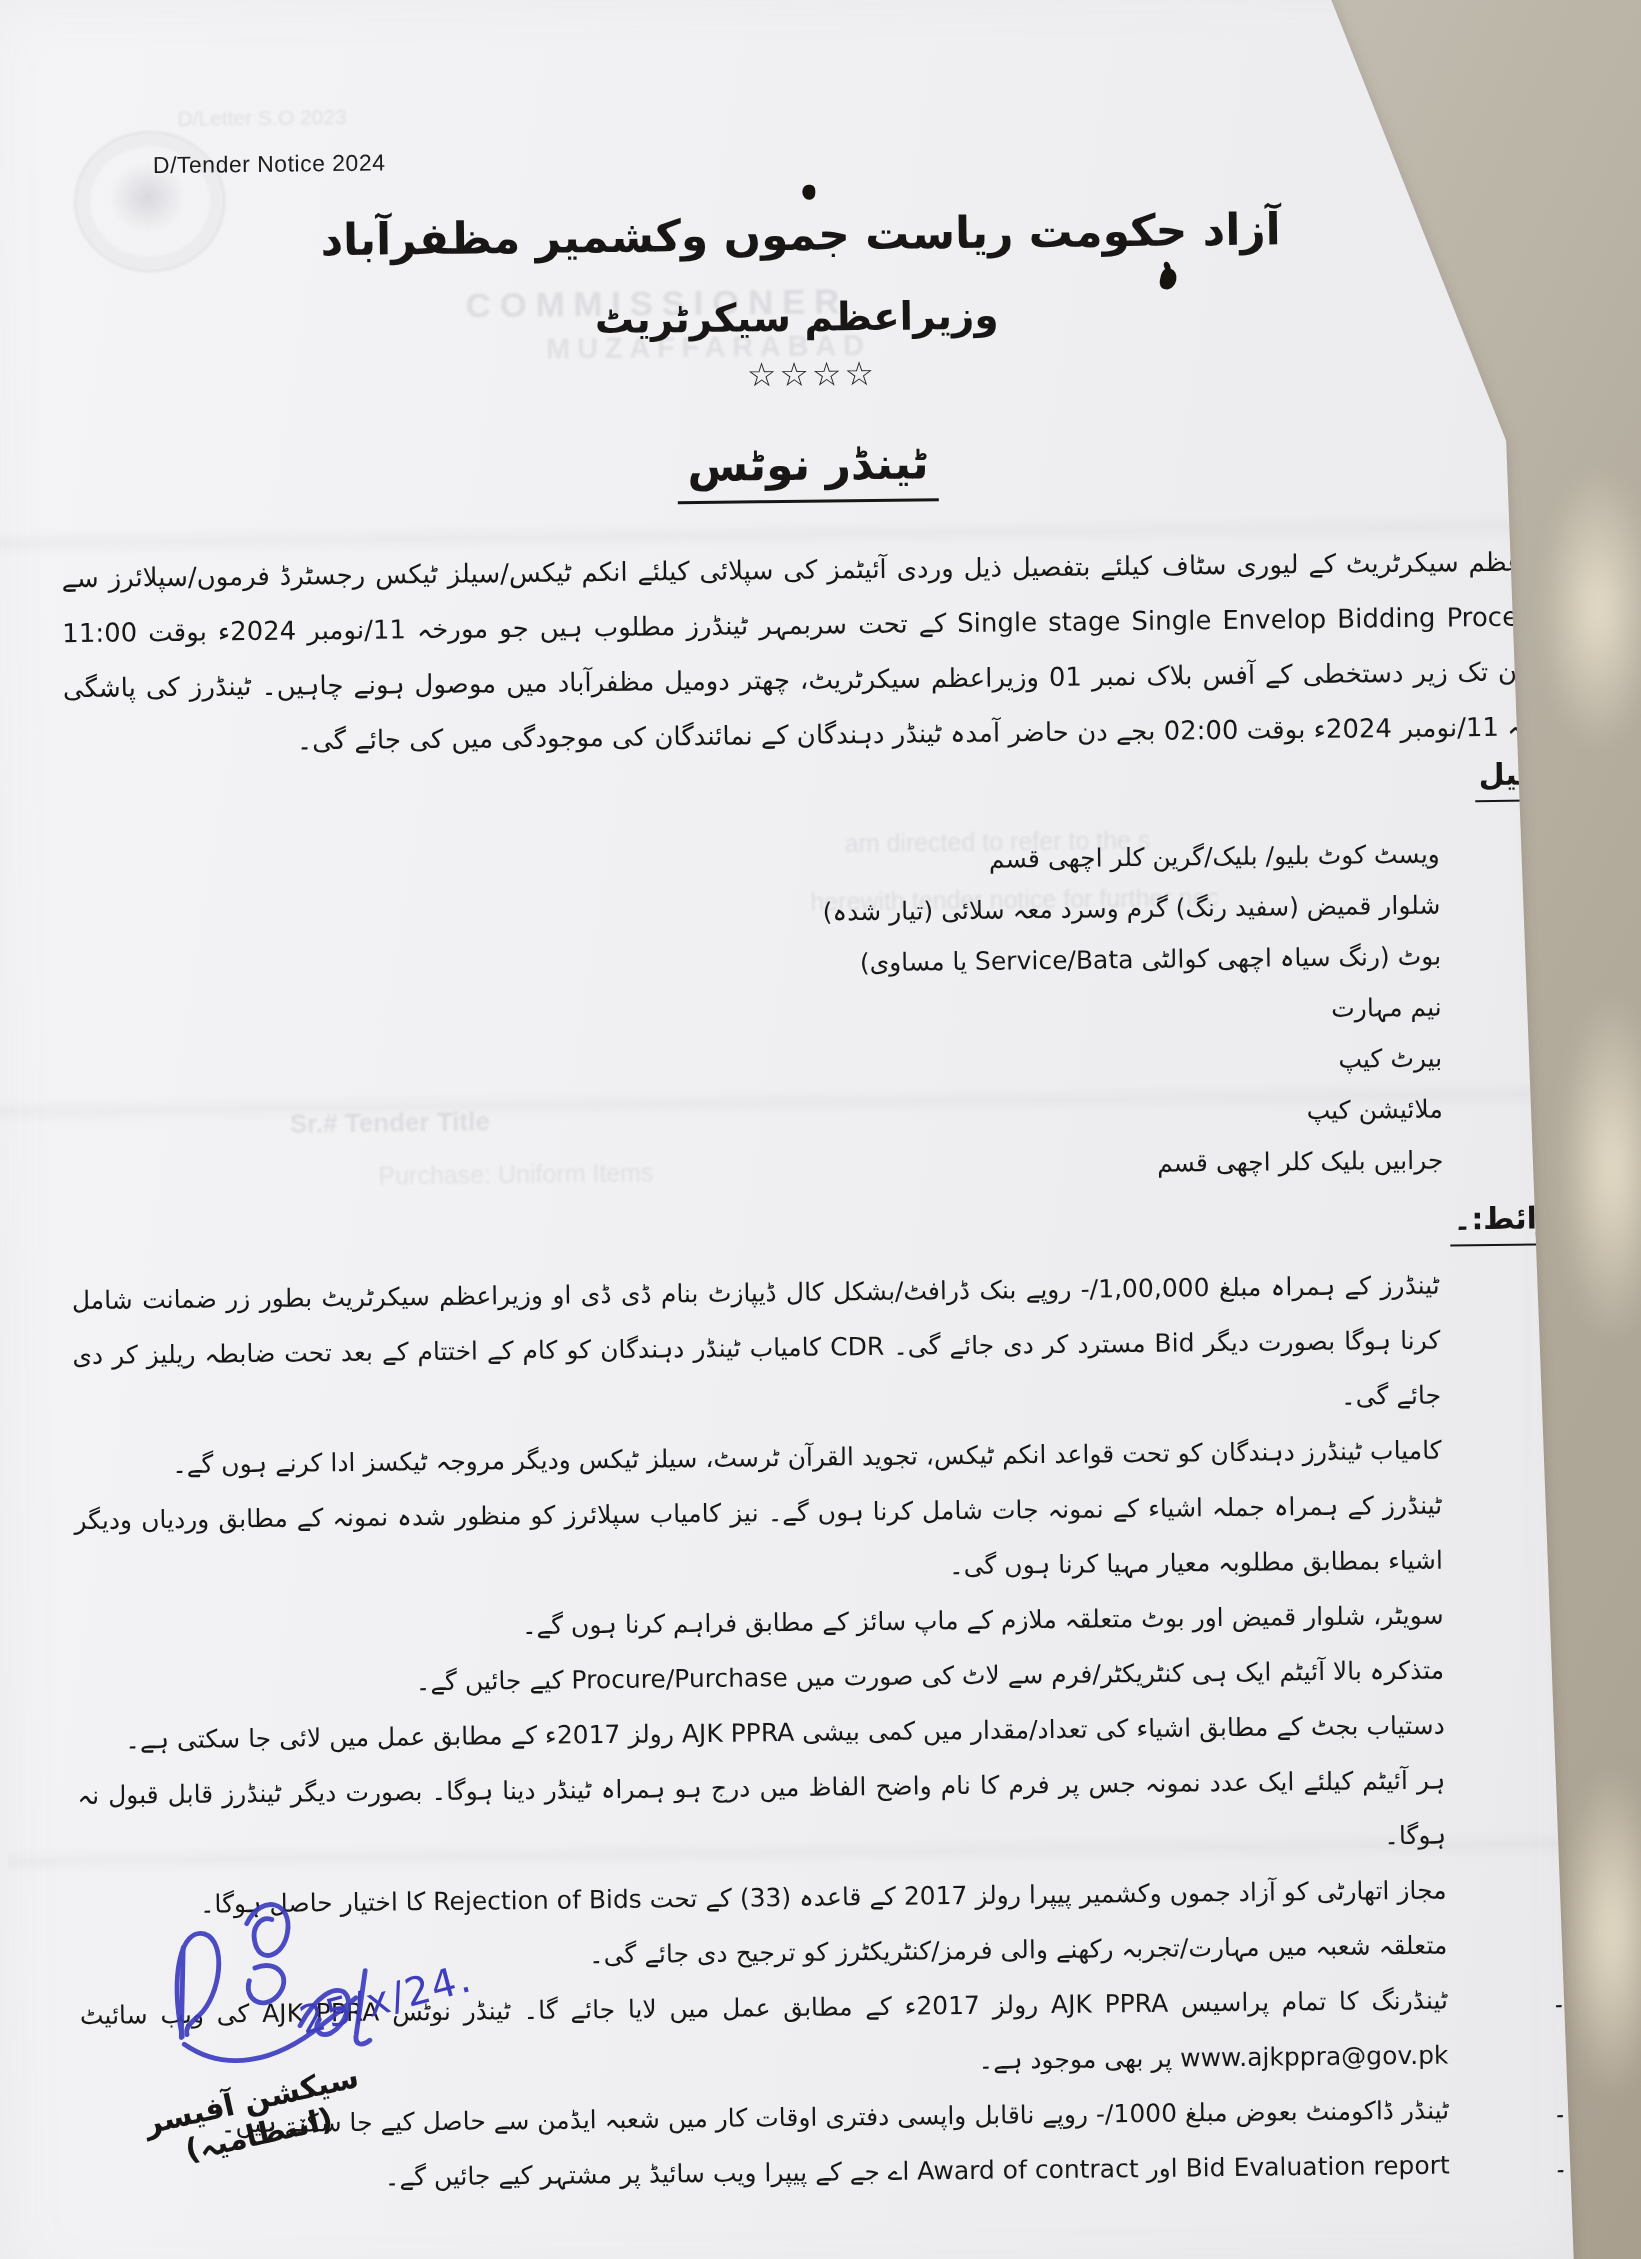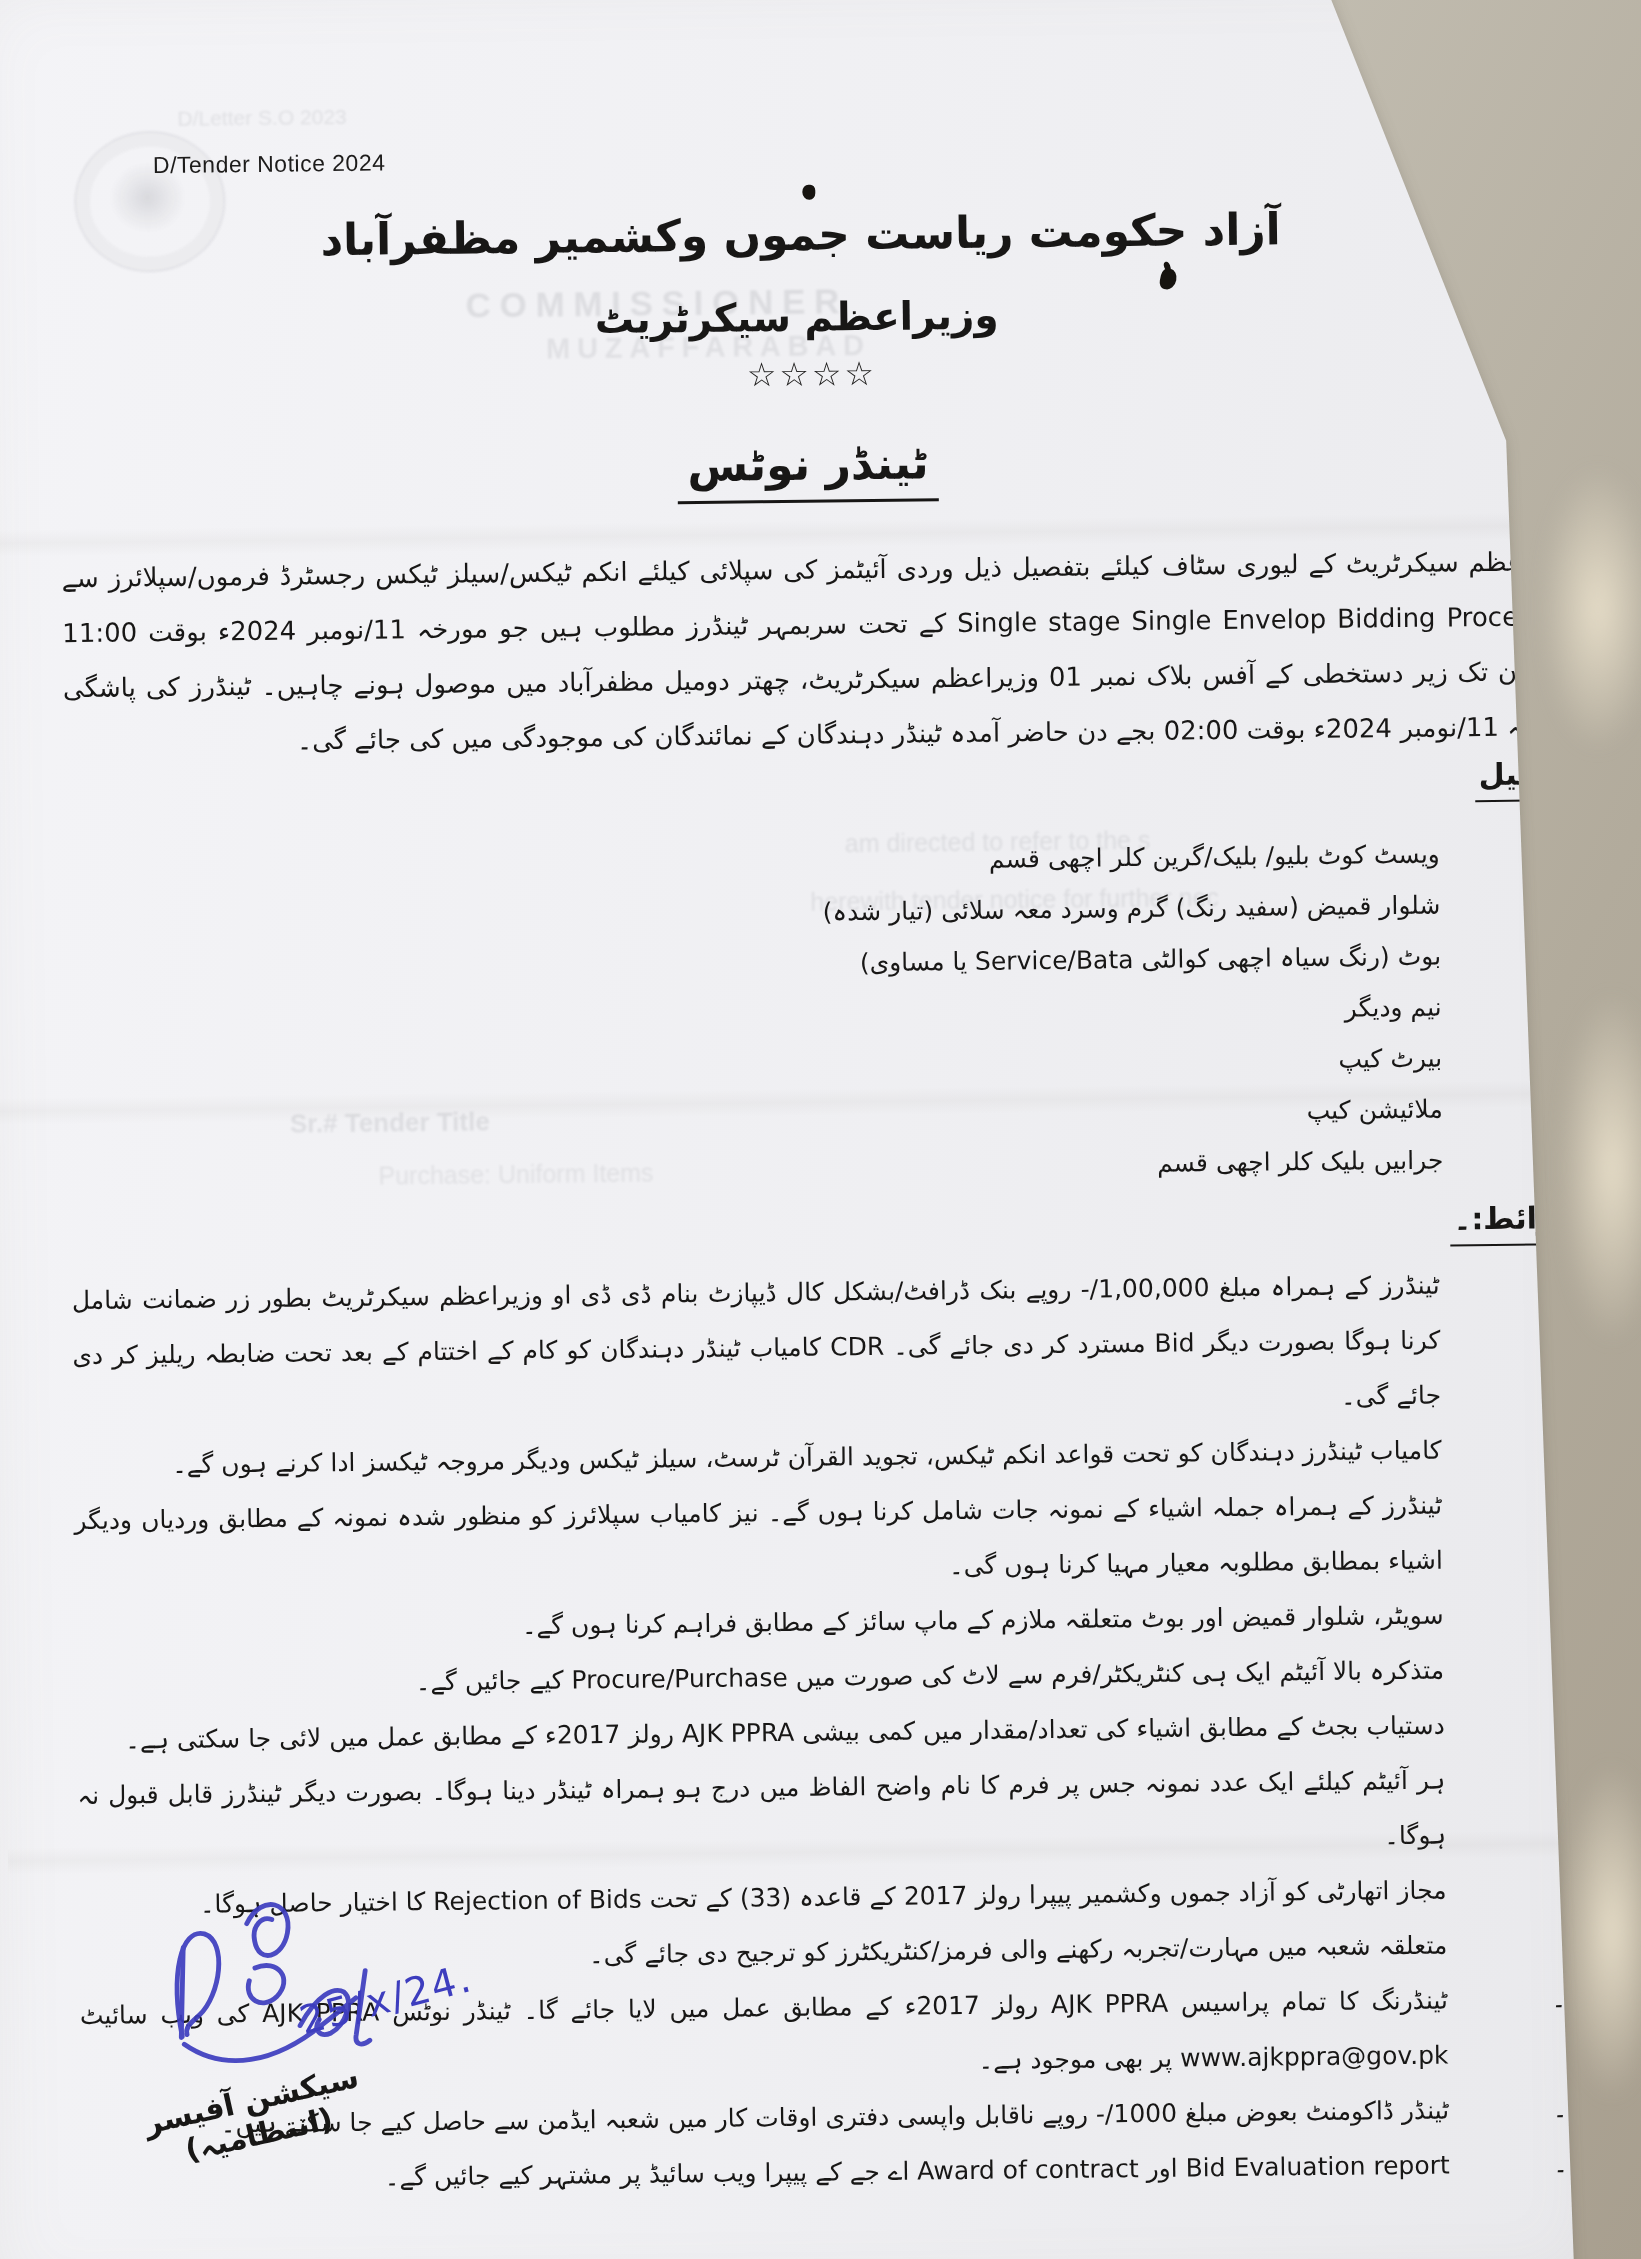--- a/index.html
+++ b/index.html
@@ -111,21 +111,21 @@
           <span class="txt">شلوار قمیض (سفید رنگ) گرم وسرد معہ سلائی (تیار شدہ)</span>
         </li>
 
         <li class="row">
           <span class="num">۳۔</span>
           <span class="txt">بوٹ (رنگ سیاہ اچھی کوالٹی Service/Bata یا مساوی)</span>
         </li>
 
         <li class="row">
           <span class="num">۴۔</span>
-          <span class="txt">نیم ودیگر</span>
+          <span class="txt">نیم مہارت</span>
         </li>
 
         <li class="row">
           <span class="num">۵۔</span>
           <span class="txt">بیرٹ کیپ</span>
         </li>
 
         <li class="row">
           <span class="num">۶۔</span>
           <span class="txt">ملائیشن کیپ</span>

